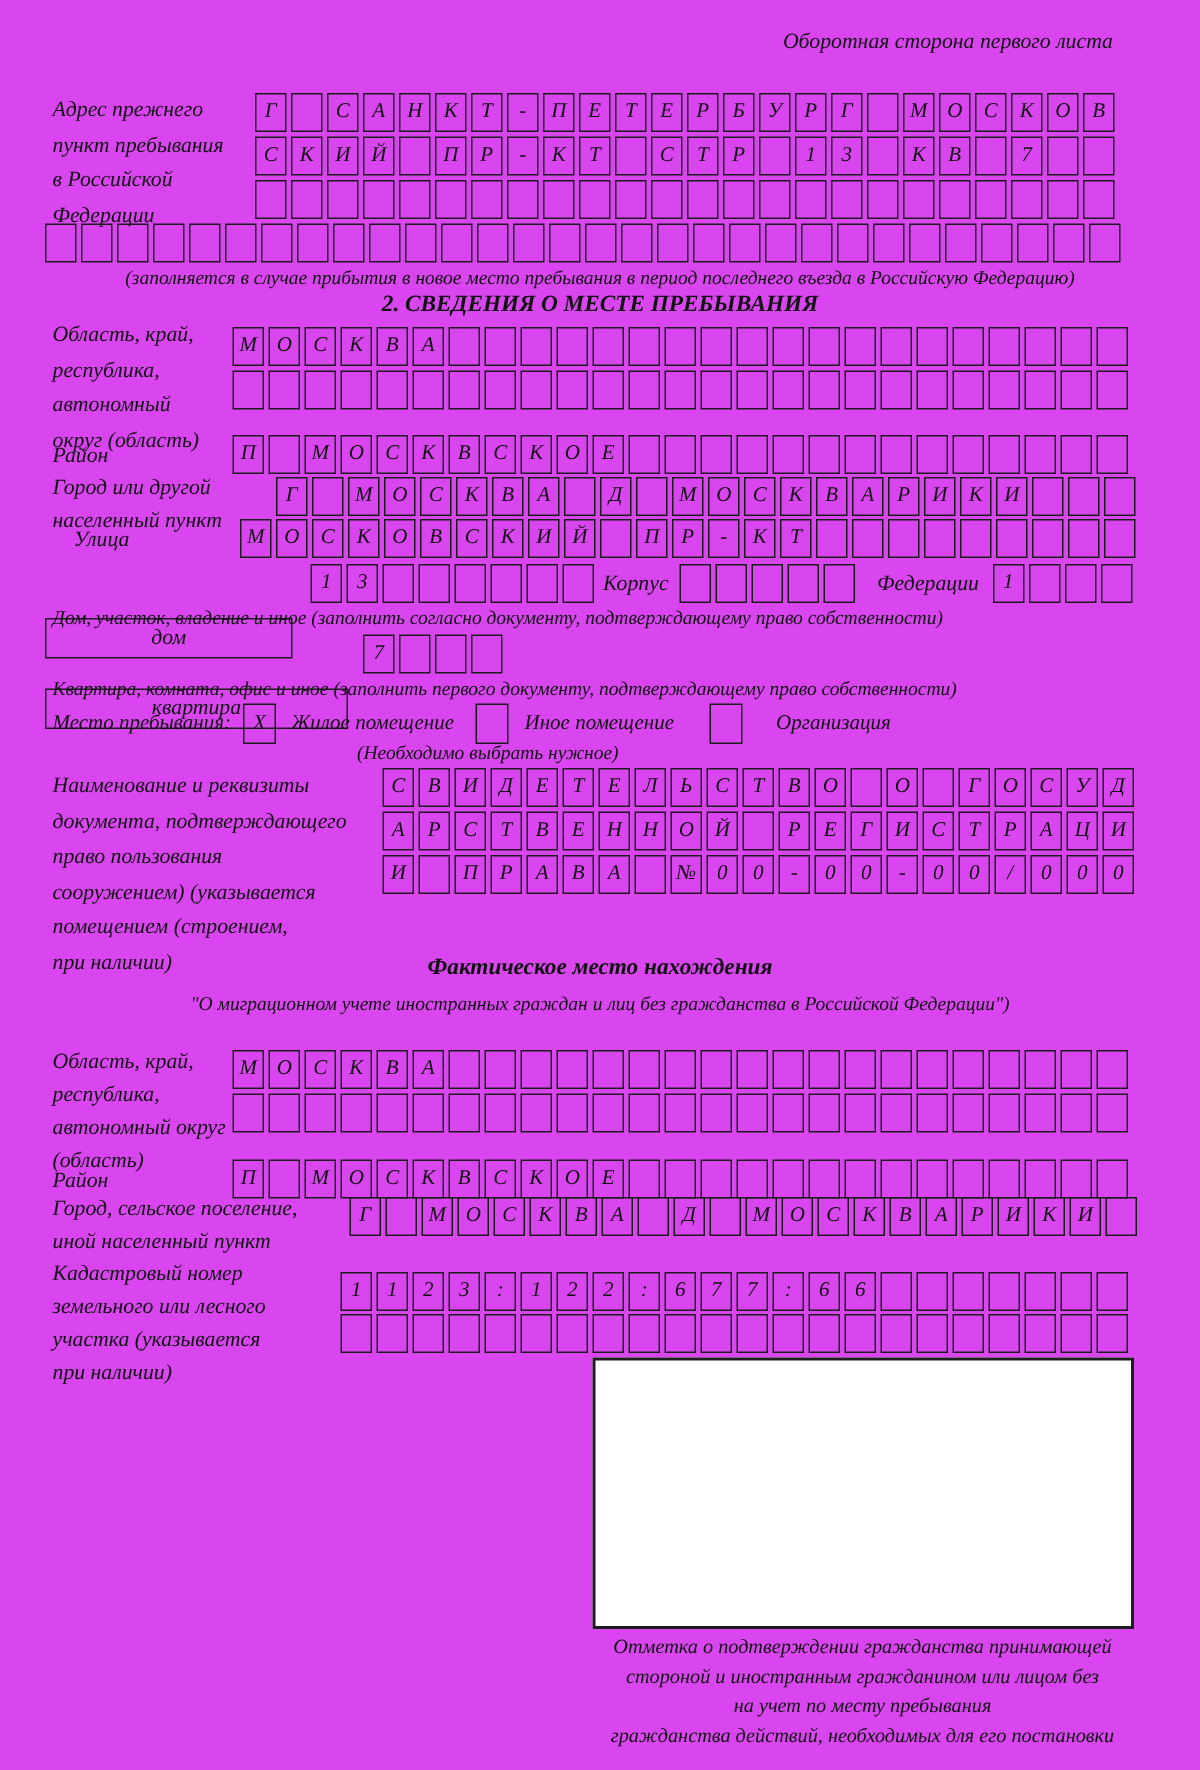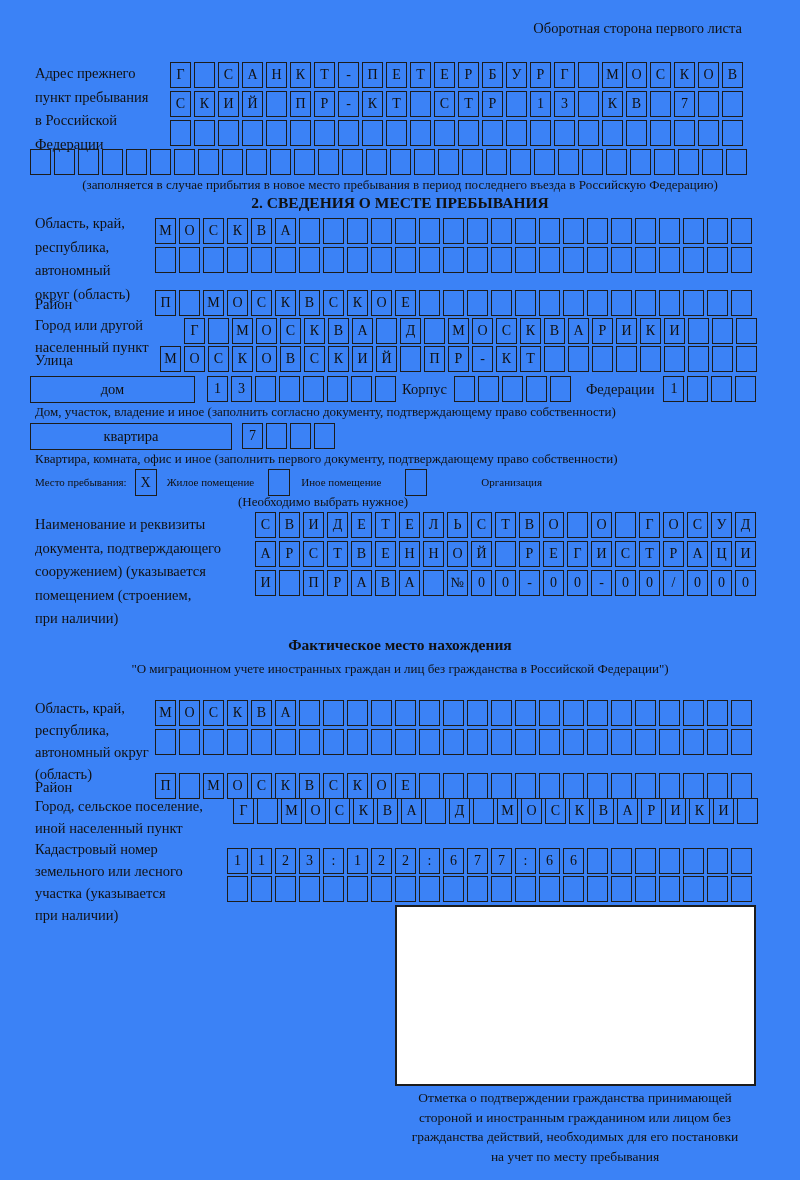--- a/index.html
+++ b/index.html
@@ -1,34 +1,34 @@
 <!DOCTYPE html>
 <html><head>
 <meta charset="utf-8">
 <style>
   html,body{margin:0;padding:0;background:#ffffff;}
-  .page{position:relative;width:800px;height:1180px;background:#3b82f6;
-        font-family:"Liberation Serif","DejaVu Serif",serif;color:#111;overflow:hidden;}
+  .page{position:relative;width:800px;height:1180px;background:#d946ef;
+        font-family:"Liberation Serif","DejaVu Serif",serif;color:#111;overflow:hidden;font-style:italic;}
   .abs{position:absolute;}
   .cells{display:flex;}
   .cell{box-sizing:border-box;flex:0 0 21px;width:21px;height:26px;border:1.6px solid #1c1c1c;
         margin-right:3px;display:inline-flex;align-items:center;justify-content:center;
         font-size:14px;line-height:24px;}
   .lbl{position:absolute;font-size:14.5px;line-height:23.5px;}
   .lbl2{position:absolute;font-size:14.5px;line-height:22px;}
   .cap{position:absolute;font-size:13px;}
   .center{left:0;width:800px;text-align:center;}
   .stitle{position:absolute;left:0;width:800px;text-align:center;font-weight:bold;font-size:15.5px;}
   .wbox{box-sizing:border-box;height:27px;border:1.6px solid #1c1c1c;display:flex;
-        align-items:center;justify-content:center;font-size:14.5px;}
+        align-items:center;justify-content:center;font-size:14.5px;margin-top:36px;}
   .inlbl{font-size:14.5px;line-height:27px;white-space:nowrap;}
   .frow{position:absolute;display:flex;align-items:flex-start;}
   .cb{box-sizing:border-box;width:22px;height:27px;border:1.6px solid #1c1c1c;display:inline-flex;
       align-items:center;justify-content:center;font-size:14px;}
-  .slabel{font-size:11px;line-height:27px;white-space:nowrap;}
+  .slabel{font-size:14px;line-height:27px;white-space:nowrap;}
   .stamp{position:absolute;border:2px solid #1c1c1c;background:#fff;}
   .hdr{position:absolute;font-size:14.5px;}
   .bottomnote{position:absolute;font-size:13.5px;line-height:19.5px;text-align:center;}
   .fnotes{position:absolute;font-size:13px;line-height:19px;text-align:center;left:0;width:800px;}
 </style>
 </head>
 <body>
 
 <div class="page">
 
@@ -268,21 +268,21 @@
       <span class="cell">А</span>
       <span class="cell">Р</span>
       <span class="cell">И</span>
       <span class="cell">К</span>
       <span class="cell">И</span>
       <span class="cell"></span>
       <span class="cell"></span>
       <span class="cell"></span>
     </div>
 
-  <div class="lbl" style="left:35px;top:349px">Улица</div>
+  <div class="lbl" style="left:49px;top:349px">Улица</div>
   <div class="cells abs" style="left:160px;top:346px">
       <span class="cell">М</span>
       <span class="cell">О</span>
       <span class="cell">С</span>
       <span class="cell">К</span>
       <span class="cell">О</span>
       <span class="cell">В</span>
       <span class="cell">С</span>
       <span class="cell">К</span>
       <span class="cell">И</span>
@@ -345,27 +345,28 @@
   </div>
   <div class="cap" style="left:35px;top:451px">Квартира, комната, офис и иное (заполнить первого документу, подтверждающему право собственности)</div>
 
   <div class="frow" style="left:35px;top:469px">
     <span class="slabel">Место пребывания:</span>
     <span class="cb" style="margin-left:8px">X</span>
     <span class="slabel" style="margin-left:10px">Жилое помещение</span>
     <span class="cb" style="margin-left:14px"></span>
     <span class="slabel" style="margin-left:11px">Иное помещение</span>
     <span class="cb" style="margin-left:24px"></span>
-    <span class="slabel" style="margin-left:54px">Организация</span>
+    <span class="slabel" style="margin-left:22px">Организация</span>
   </div>
   <div class="cap" style="left:238px;top:494px">(Необходимо выбрать нужное)</div>
 
   <div class="lbl" style="left:35px;top:513px">
       <div>Наименование и реквизиты</div>
       <div>документа, подтверждающего</div>
+      <div>право пользования</div>
       <div>сооружением) (указывается</div>
       <div>помещением (строением,</div>
       <div>при наличии)</div>
     </div>
   <div class="cells abs" style="left:255px;top:512px">
       <span class="cell">С</span>
       <span class="cell">В</span>
       <span class="cell">И</span>
       <span class="cell">Д</span>
       <span class="cell">Е</span>
@@ -609,17 +610,17 @@
       <span class="cell"></span>
       <span class="cell"></span>
       <span class="cell"></span>
       <span class="cell"></span>
     </div>
 
   <div class="stamp" style="left:395px;top:905px;width:357px;height:177px"></div>
   <div class="bottomnote" style="left:385px;top:1088px;width:380px">
       <div>Отметка о подтверждении гражданства принимающей</div>
       <div>стороной и иностранным гражданином или лицом без</div>
+      <div>на учет по месту пребывания</div>
       <div>гражданства действий, необходимых для его постановки</div>
-      <div>на учет по месту пребывания</div>
     </div>
 
 </div>
 
 </body></html>

